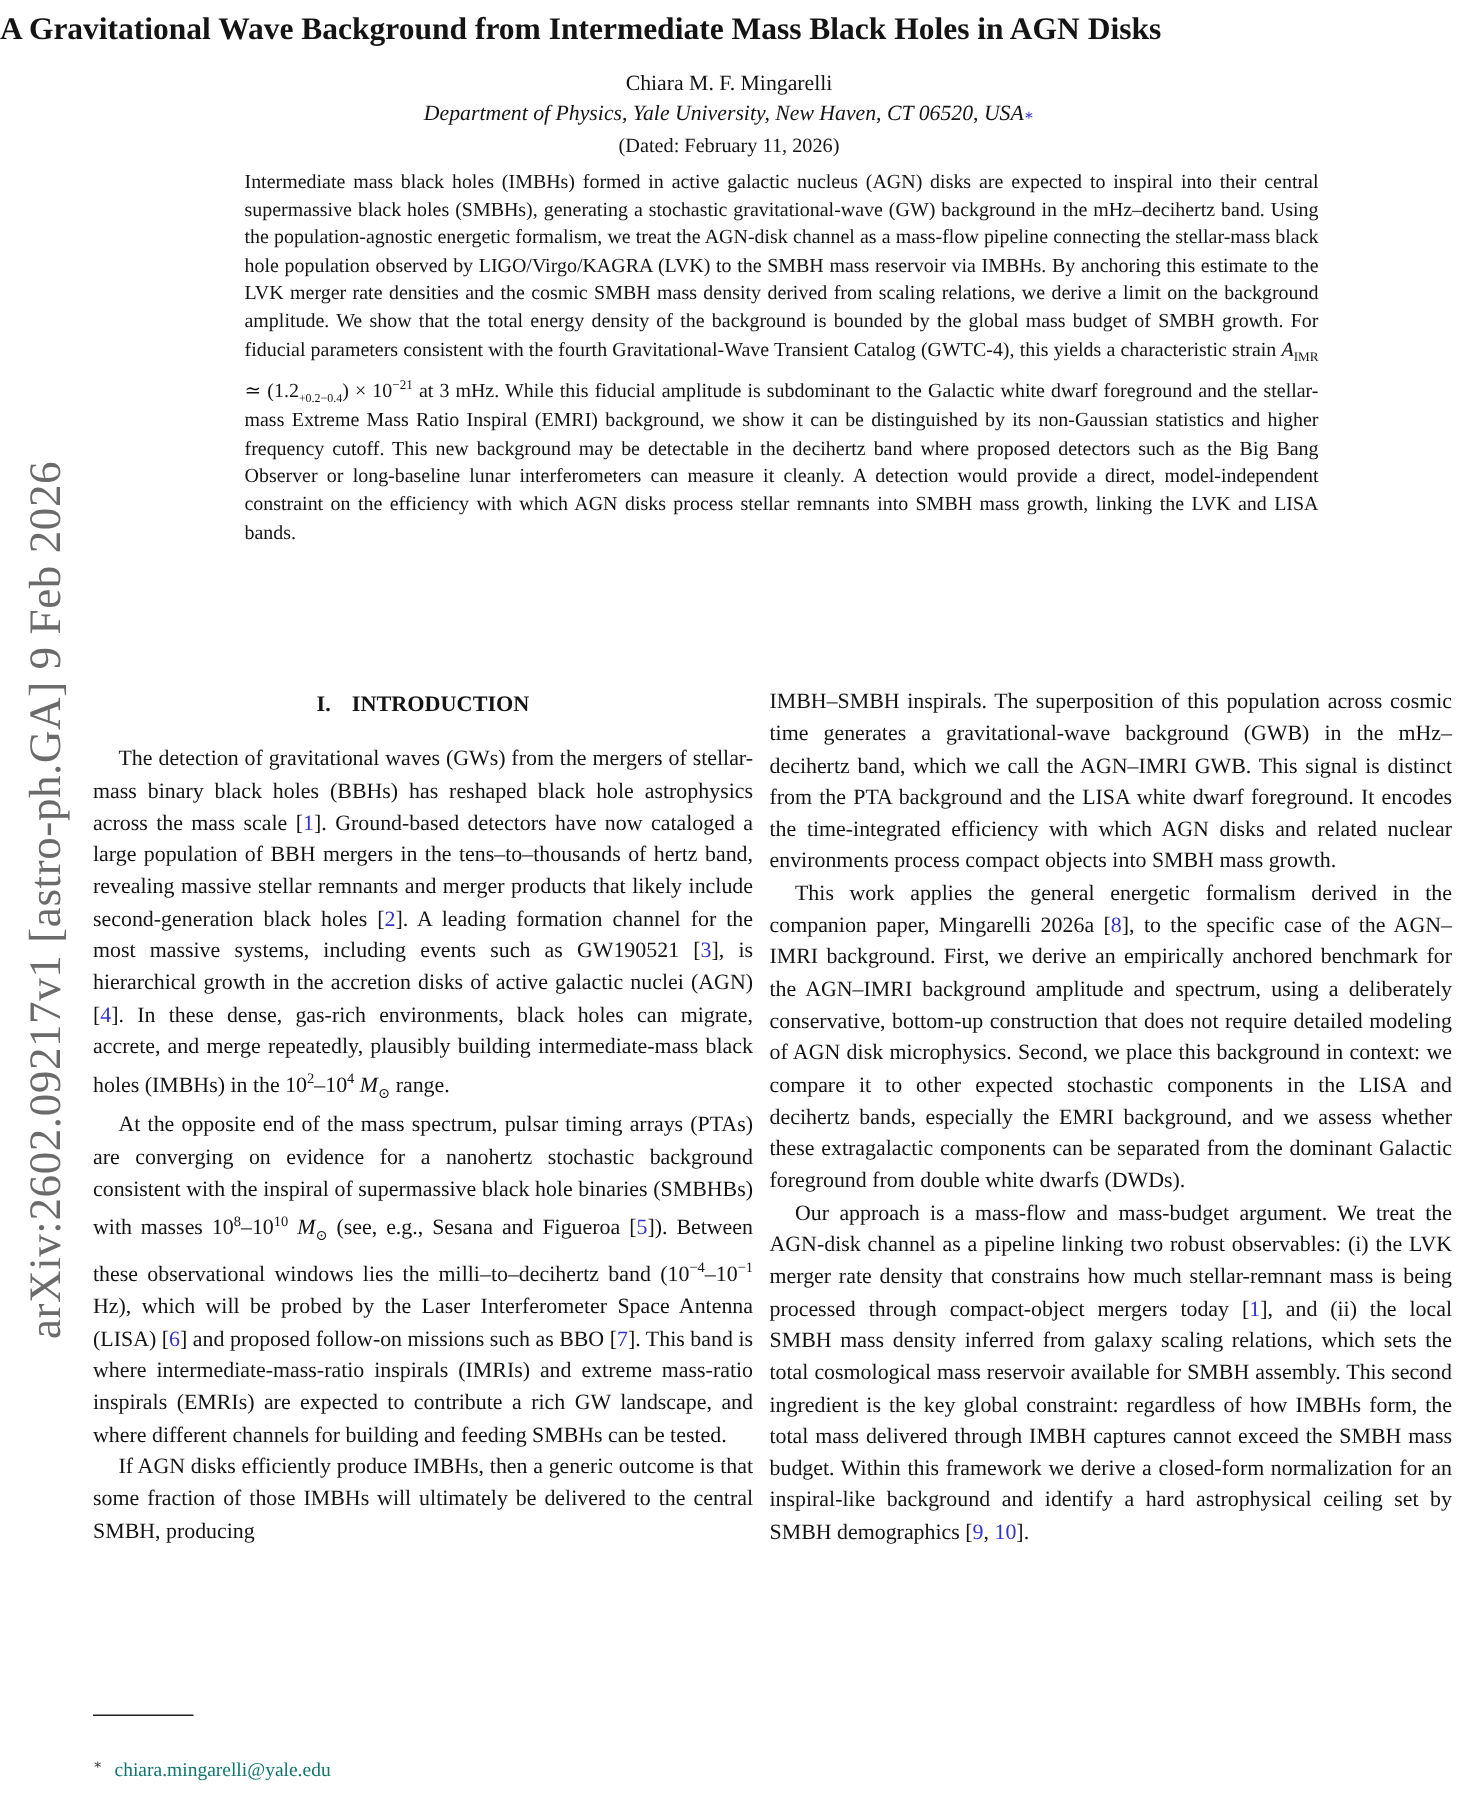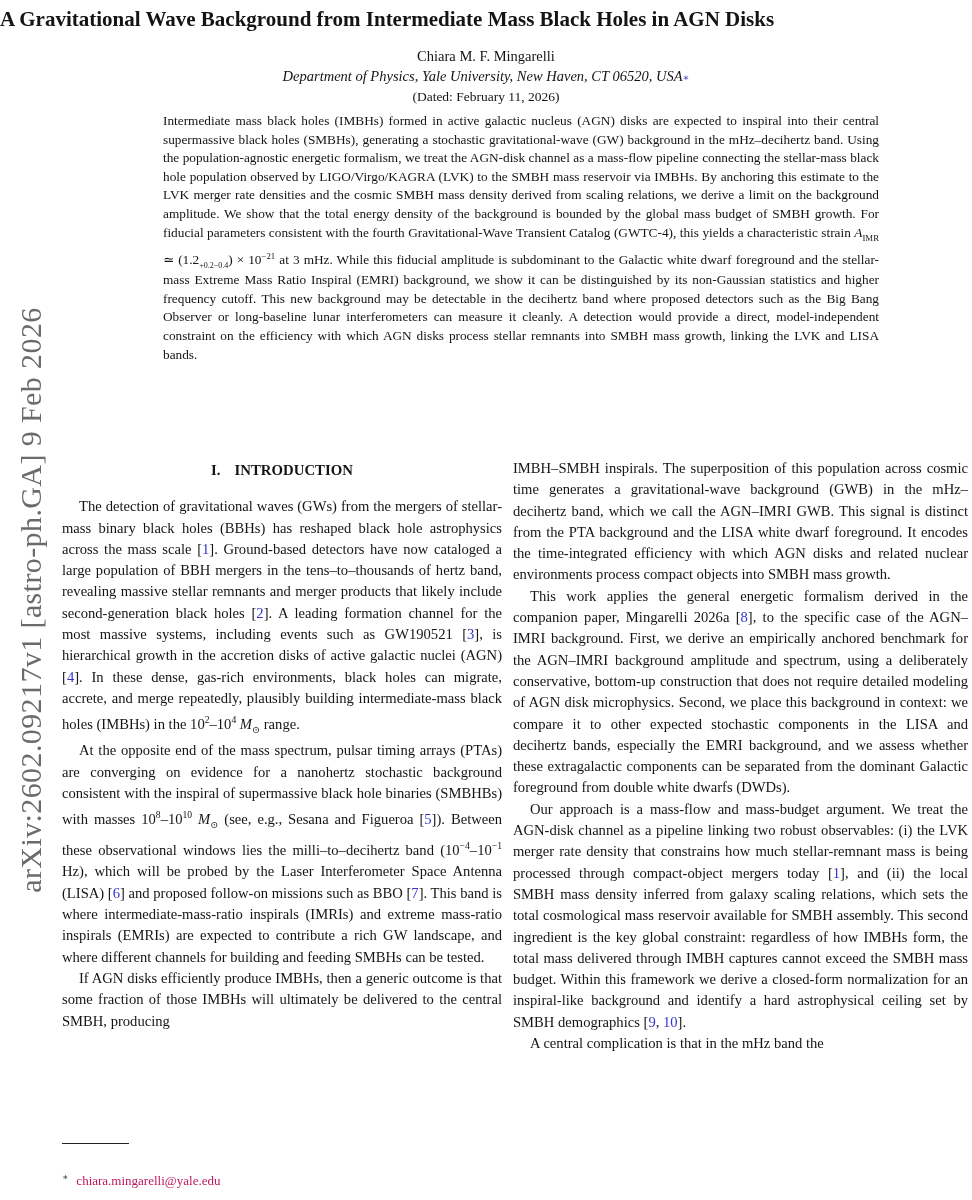--- a/index.html
+++ b/index.html
@@ -36,21 +36,21 @@
   sub { font-size:0.66em; }
   .cite { color:#3333cc; text-decoration:none; cursor:pointer; }
   .pm {
     display:inline-flex; flex-direction:row; font-size:0.6em;
     line-height:1.12; vertical-align:-0.5em; text-align:left;
   }
   .pm span { display:block; }
   .footnote { position:absolute; left:62px; top:1143px; width:440px; font-size:13px; }
   .fn-rule  { width:67px; height:0; border-top:1.4px solid #222222; margin:0 0 27px 0; }
   .fn-marker{ font-size:0.72em; vertical-align:super; color:#333; margin-right:8px; }
-  .email { color:#be185d; text-decoration:none; cursor:pointer; }
+  .email { color:#0f766e; text-decoration:none; cursor:pointer; }
 </style>
 </head>
 <body>
 
 <div class="page">
 
   <div class="watermark">arXiv:2602.09217v1 [astro-ph.GA] 9 Feb 2026</div>
 
   <h1 class="title">A Gravitational Wave Background from Intermediate Mass Black Holes in AGN Disks</h1>
 
@@ -72,21 +72,20 @@
         <p class="para">At the opposite end of the mass spectrum, pulsar timing arrays (PTAs) are converging on evidence for a nanohertz stochastic background consistent with the inspiral of supermassive black hole binaries (SMBHBs) with masses 10<sup>8</sup>–10<sup>10</sup> <i>M</i><sub>⊙</sub> (see, e.g., Sesana and Figueroa [<a class="cite">5</a>]). Between these observational windows lies the milli–to–decihertz band (10<sup>−4</sup>–10<sup>−1</sup> Hz), which will be probed by the Laser Interferometer Space Antenna (LISA) [<a class="cite">6</a>] and proposed follow-on missions such as BBO [<a class="cite">7</a>]. This band is where intermediate-mass-ratio inspirals (IMRIs) and extreme mass-ratio inspirals (EMRIs) are expected to contribute a rich GW landscape, and where different channels for building and feeding SMBHs can be tested.</p>
         <p class="para">If AGN disks efficiently produce IMBHs, then a generic outcome is that some fraction of those IMBHs will ultimately be delivered to the central SMBH, producing</p>
       </div>
   </div>
 
   <div class="col col-right">
     <div>
         <p class="para noindent">IMBH–SMBH inspirals. The superposition of this population across cosmic time generates a gravitational-wave background (GWB) in the mHz–decihertz band, which we call the AGN–IMRI GWB. This signal is distinct from the PTA background and the LISA white dwarf foreground. It encodes the time-integrated efficiency with which AGN disks and related nuclear environments process compact objects into SMBH mass growth.</p>
         <p class="para">This work applies the general energetic formalism derived in the companion paper, Mingarelli 2026a [<a class="cite">8</a>], to the specific case of the AGN–IMRI background. First, we derive an empirically anchored benchmark for the AGN–IMRI background amplitude and spectrum, using a deliberately conservative, bottom-up construction that does not require detailed modeling of AGN disk microphysics. Second, we place this background in context: we compare it to other expected stochastic components in the LISA and decihertz bands, especially the EMRI background, and we assess whether these extragalactic components can be separated from the dominant Galactic foreground from double white dwarfs (DWDs).</p>
         <p class="para">Our approach is a mass-flow and mass-budget argument. We treat the AGN-disk channel as a pipeline linking two robust observables: (i) the LVK merger rate density that constrains how much stellar-remnant mass is being processed through compact-object mergers today [<a class="cite">1</a>], and (ii) the local SMBH mass density inferred from galaxy scaling relations, which sets the total cosmological mass reservoir available for SMBH assembly. This second ingredient is the key global constraint: regardless of how IMBHs form, the total mass delivered through IMBH captures cannot exceed the SMBH mass budget. Within this framework we derive a closed-form normalization for an inspiral-like background and identify a hard astrophysical ceiling set by SMBH demographics [<a class="cite">9</a>, <a class="cite">10</a>].</p>
-        <p class="para">A central complication is that in the mHz band the</p>
       </div>
   </div>
 
   <div class="footnote">
     <div class="fn-rule"></div>
     <div><span class="fn-marker">∗</span><a class="email">chiara.mingarelli@yale.edu</a></div>
   </div>
 
 </div>
 

